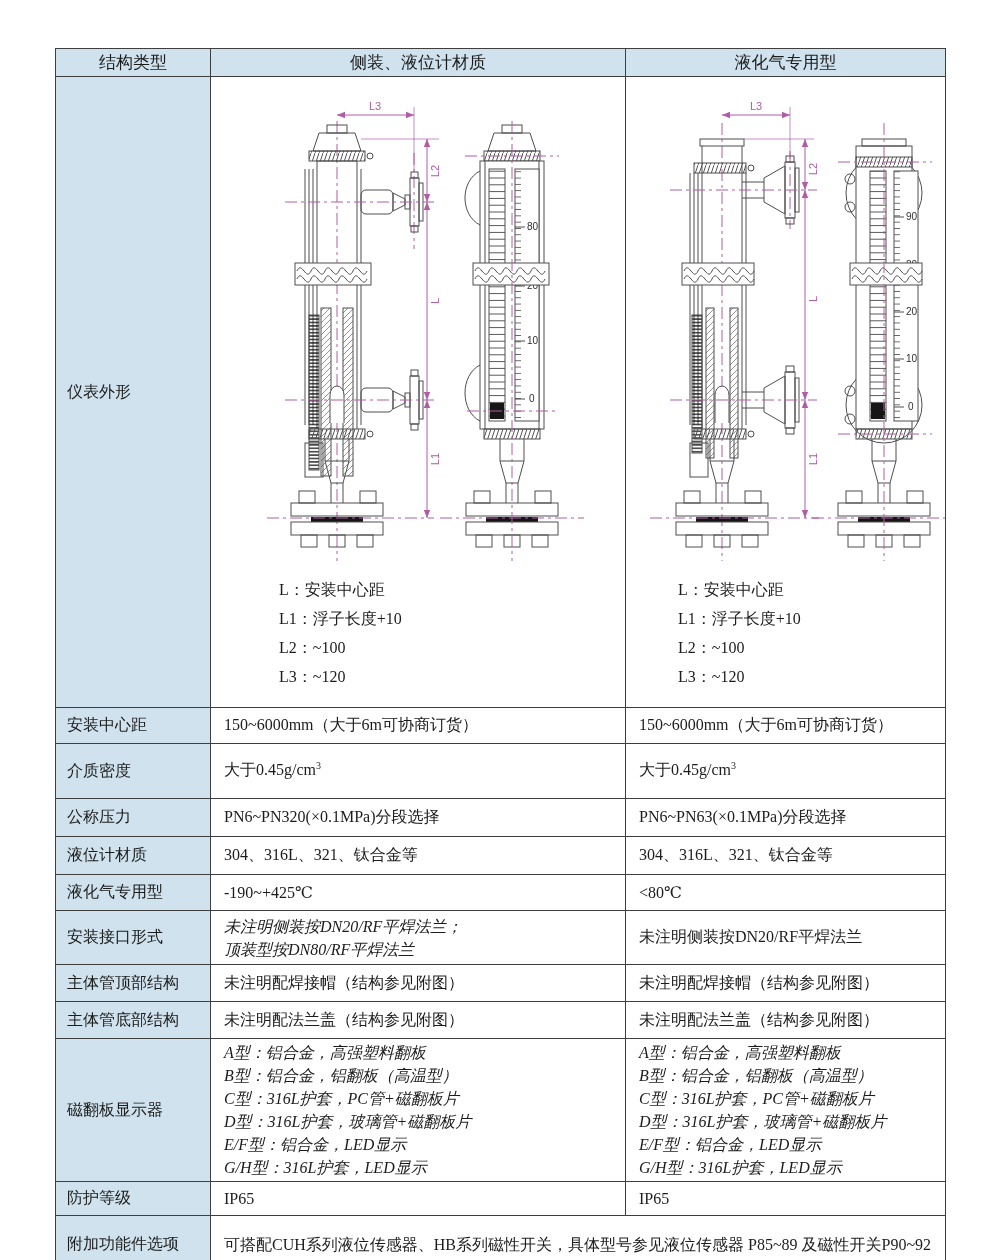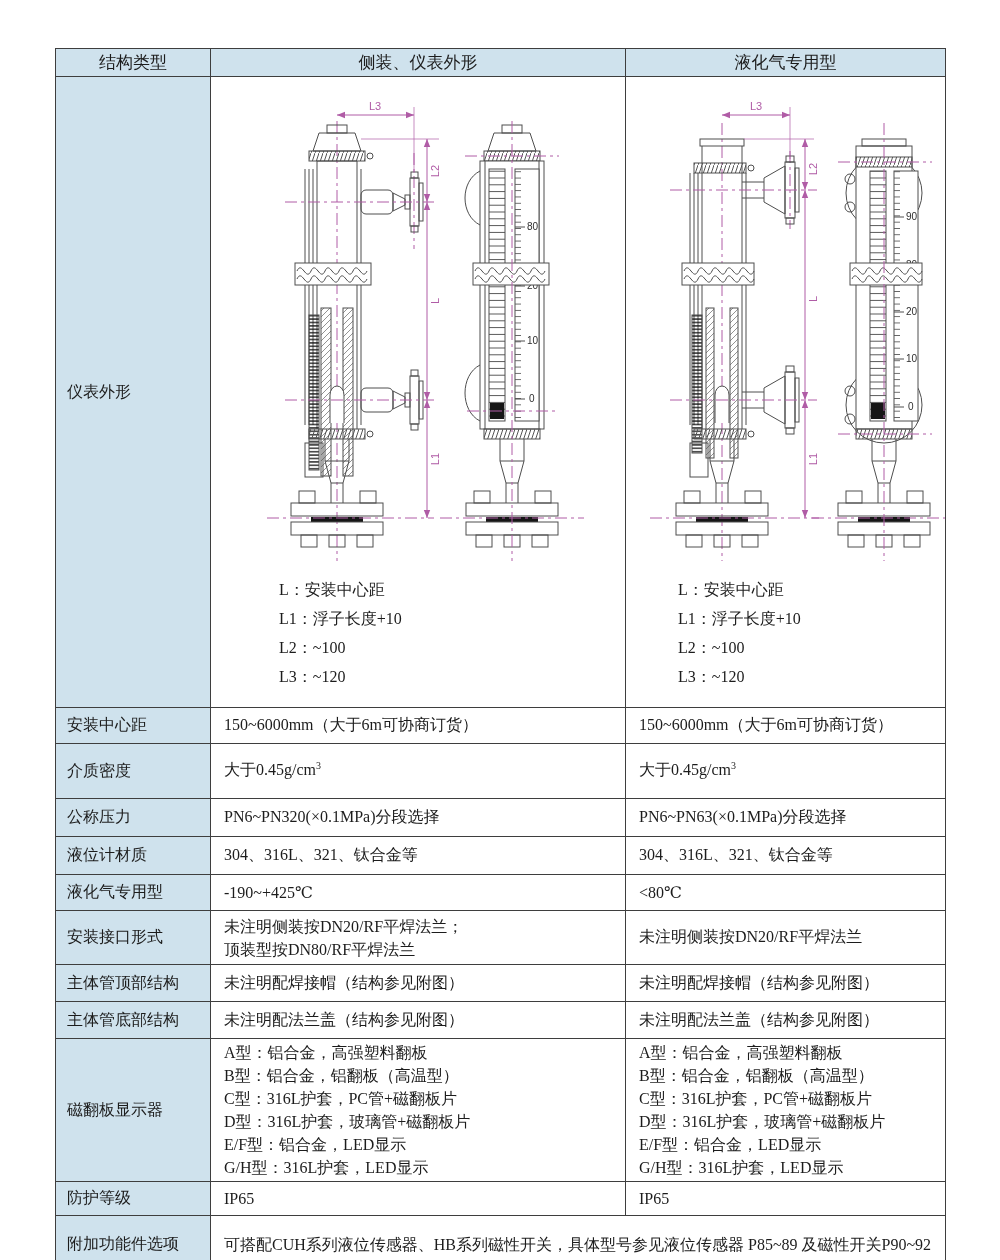--- a/index.html
+++ b/index.html
@@ -8,21 +8,21 @@
     font-family:"Liberation Serif","DejaVu Serif",serif;color:#1c1c1c;
   }
   table.spec{
     position:absolute;left:55px;top:48px;width:890px;
     border-collapse:collapse;table-layout:fixed;
   }
   td{border:1.5px solid #3e3e3e;vertical-align:middle;overflow:hidden;}
   .hdr{background:#cfe2ed;text-align:center;font-size:17px;}
   .lbl{background:#cfe2ed;text-align:left;padding:0 4px 0 11px;font-size:16px;margin-top:16px;}
   .val{padding:2px 8px 2px 13px;font-size:16px;background:#fff;}
-  .mline div{line-height:23px;}
+  .mline div{line-height:23px;font-style:italic;}
   .draw-cell{vertical-align:top;padding:16px;background:#fff;}
   .legend{margin-top:8px;}
   .legend div{line-height:29px;font-size:16px;}
   .lg2{margin-left:52px;}
   .lg3{margin-left:36px;}
   sup{font-size:10px;}
   .spanline{line-height:27px;}
 
   
   .draw rect,.draw path,.draw polygon,.draw line,.draw circle{stroke:#4e4e4e;stroke-width:1;fill:none;}
@@ -67,21 +67,21 @@
 <table class="spec">
   <colgroup>
       <col style="width:155px">
       <col style="width:415px">
       <col style="width:320px">
     </colgroup>
 
   <tbody>
       <tr style="height:28px">
     <td class="hdr">结构类型</td>
-    <td class="hdr">侧装、仪表外形</td>
+    <td class="hdr">侧装、液位计材质</td>
     <td class="hdr">液化气专用型</td>
   </tr>
 
   <tr style="height:608px">
     <td class="lbl">仪表外形</td>
 
     <td class="draw-cell">
       <svg class="draw" width="412" height="470" viewBox="0 0 412 470">
         <g>
           <line class="mag dash" x1="110" y1="28" x2="110" y2="468"></line>

